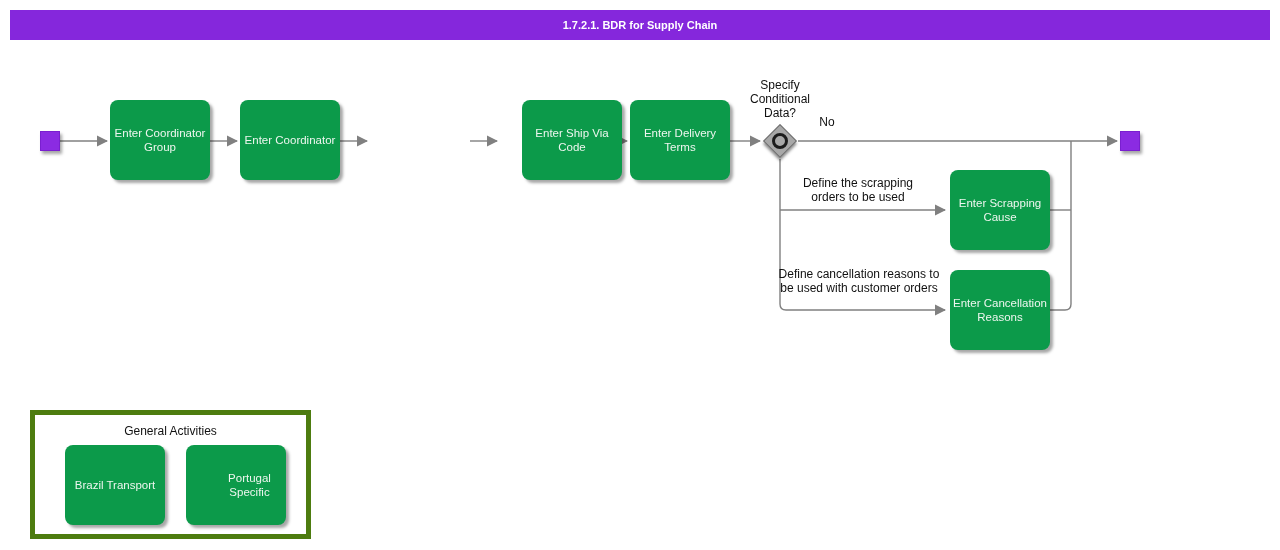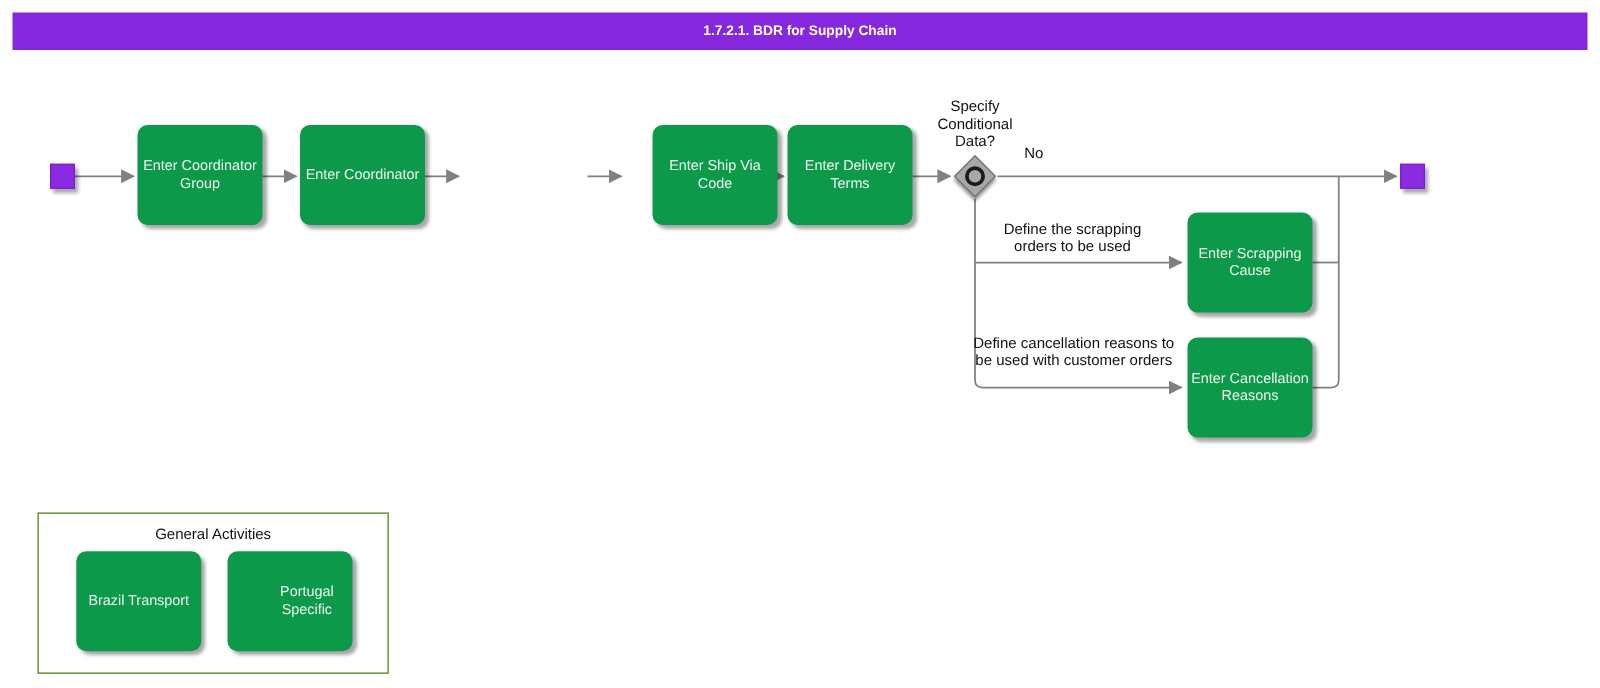--- a/index.html
+++ b/index.html
@@ -69,21 +69,21 @@
     position: absolute;
     color: #111111;
     font-size: 12px;
     line-height: 1.15;
     text-align: center;
   }
   .group {
     position: absolute;
     left: 30px; top: 410px;
     width: 281px; height: 129px;
-    border: 1px solid #4d7c0f;
+    border: 5px solid #4d7c0f;
     box-sizing: border-box;
   }
   .group-title {
     position: absolute;
     left: 0; top: 9px;
     width: 100%;
     text-align: center;
     color: #111111;
     font-size: 12px;
   }

